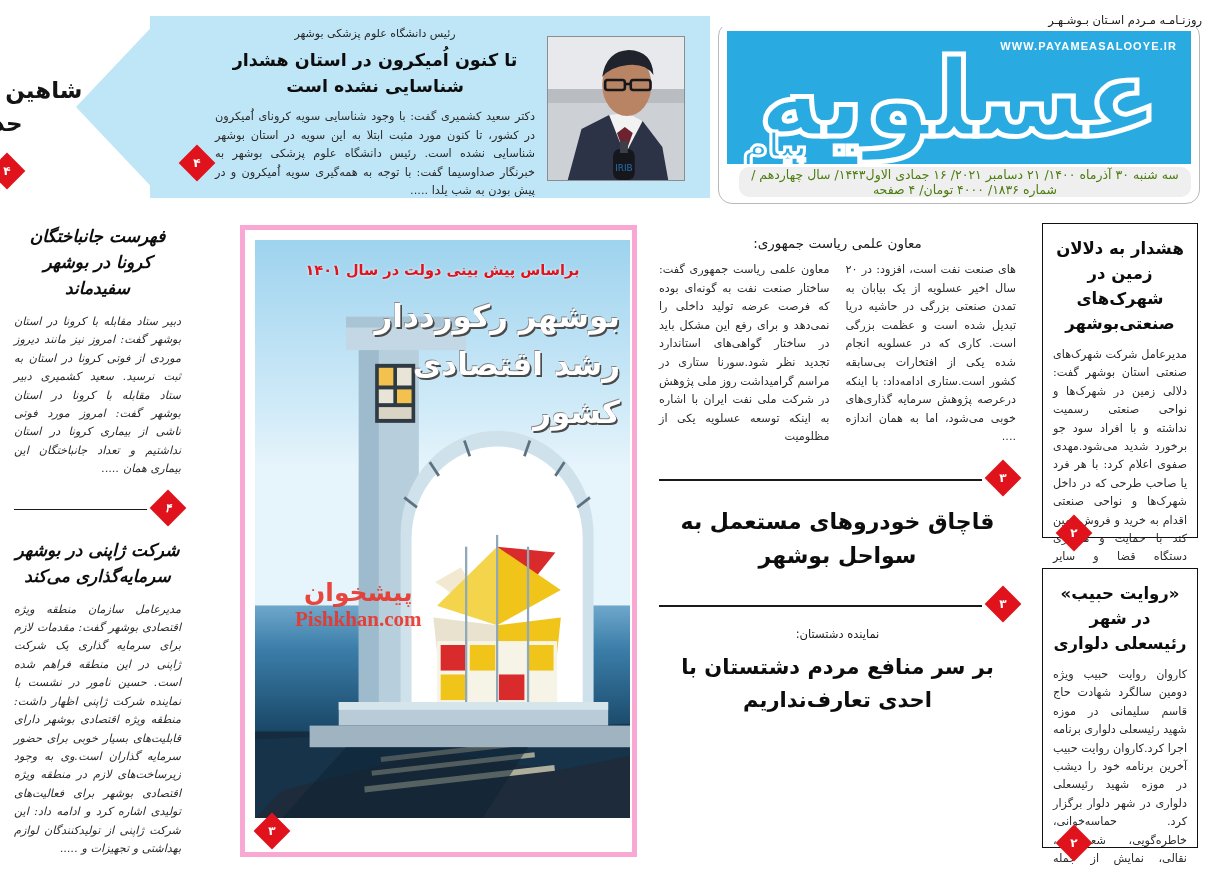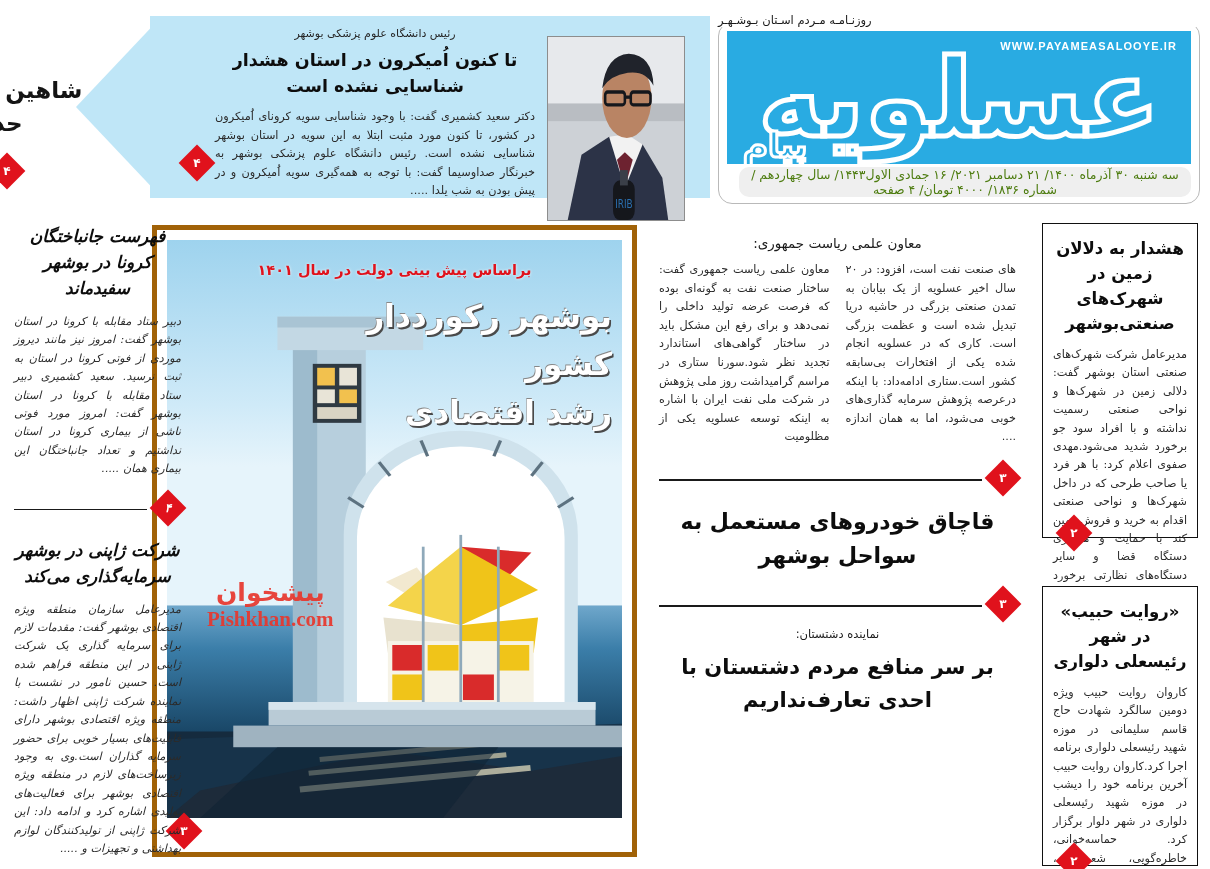--- a/index.html
+++ b/index.html
@@ -31,21 +31,21 @@
     width: 500px;
     height: 215px;
     position: relative;
     flex: none;
   }
   .masthead-tagline {
     position: absolute;
     top: 13px;
     left: 0;
     width: 500px;
-    text-align: left;
+    text-align: right;
     font-size: 11.5px;
     color: #1a1a1a;
     letter-spacing: 1px;
     z-index: 4;
     background: #fff;
   }
   .tagline-inner { background:#fff; padding: 0 8px; display:inline-block; }
   .masthead-box {
     position: absolute;
     top: 22px;
@@ -184,21 +184,21 @@
     font-size: 11.3px;
     line-height: 18.5px;
     color: #2b2b2b;
     text-align: justify;
   }
   .portrait {
     position: absolute;
     top: 36px;
     right: 25px;
     width: 138px;
-    height: 185px;
+    height: 145px;
     border: 1px solid #8d8d8d;
     box-sizing: border-box;
     overflow: hidden;
     background: #c9ccd1;
   }
   .portrait svg { display:block; width:100%; height:100%; }
 
   
   .pbadge {
     width: 26px; height: 26px;
@@ -294,25 +294,25 @@
   }
   .mid-kicker {
     font-size: 11.5px;
     text-align: center;
     color: #1a1a1a;
     margin: 6px 0 6px 0;
   }
 
   
   .photo-frame {
-    border: 5px solid #a16207;
+    border: 5px solid #f9a8d4;
     background: #fff;
-    padding: 10px 10px 34px 10px;
+    padding: 10px 2px 34px 10px;
     box-sizing: border-box;
-    width: 485px;
+    width: 397px;
     height: 632px;
     position: relative;
   }
   .photo-inner {
     width: 100%;
     height: 100%;
     position: relative;
     overflow: hidden;
     background: linear-gradient(#a8d9f0 0%, #c6e6f5 38%, #dff1fa 55%, #7aa8c8 63%, #2e6f9e 78%, #19476b 100%);
   }
@@ -443,21 +443,21 @@
 
   <div class="col-a">
     <div class="boxed" style="height:315px;">
       <div class="box-title">هشدار به دلالان زمین در شهرک‌های صنعتی‌بوشهر</div>
       <div class="box-body">مدیرعامل شرکت شهرک‌های صنعتی استان بوشهر گفت: دلالی زمین در شهرک‌ها و نواحی صنعتی رسمیت نداشته و با افراد سود جو برخورد شدید می‌شود.مهدی صفوی اعلام کرد: با هر فرد یا صاحب طرحی که در داخل شهرک‌ها و نواحی صنعتی اقدام به خرید و فروش زمین کند با حمایت و همکاری دستگاه قضا و سایر دستگاه‌های نظارتی برخورد جدی انجام می‌گیرد. وی بیان کرد: در صورت پیشرفت فیزیکی .....</div>
       <div class="box-badge">
         <span class="pbadge"><span>۲</span></span>
       </div>
     </div>
 
-    <div class="boxed" style="height:280px;margin-top:48px;">
+    <div class="boxed" style="height:280px;margin-top:30px;">
       <div class="box-title">«روایت حبیب» در شهر رئیسعلی دلواری</div>
       <div class="box-body">کاروان روایت حبیب ویژه دومین سالگرد شهادت حاج قاسم سلیمانی در موزه شهید رئیسعلی دلواری برنامه اجرا کرد.کاروان روایت حبیب آخرین برنامه خود را دیشب در موزه شهید رئیسعلی دلواری در شهر دلوار برگزار کرد. حماسه‌خوانی، خاطره‌گویی، شعرخوانی، نقالی، نمایش از جمله برنامه‌های این کاروان هنری بود که ....</div>
       <div class="box-badge">
         <span class="pbadge"><span>۲</span></span>
       </div>
     </div>
   </div>
 
   <div class="col-b">
     <div class="kicker">معاون علمی ریاست جمهوری:</div>
@@ -569,22 +569,22 @@
           <rect x="92" y="470" width="296" height="24" fill="#b9cbd6"></rect>
           <rect x="92" y="470" width="296" height="8" fill="#d6e4ec"></rect>
           <rect x="60" y="494" width="352" height="22" fill="#9fb3c0"></rect>
 
           <path d="M100 516 L300 516 L250 588 L30 588 Z" fill="#0f2233" opacity="0.55"></path>
         </svg>
 
         <div class="photo-kicker">براساس پیش بینی دولت در سال ۱۴۰۱</div>
         <div class="photo-title">
           <div>بوشهر رکورددار</div>
+          <div>رشد اقتصادی</div>
           <div>کشور</div>
-          <div>رشد اقتصادی</div>
         </div>
         <div class="watermark">
           <div class="wm-fa">پیشخوان</div>
           <div class="wm-en">Pishkhan.com</div>
         </div>
       </div>
       <div class="photo-badge">
         <span class="pbadge"><span>۳</span></span>
       </div>
     </div>

